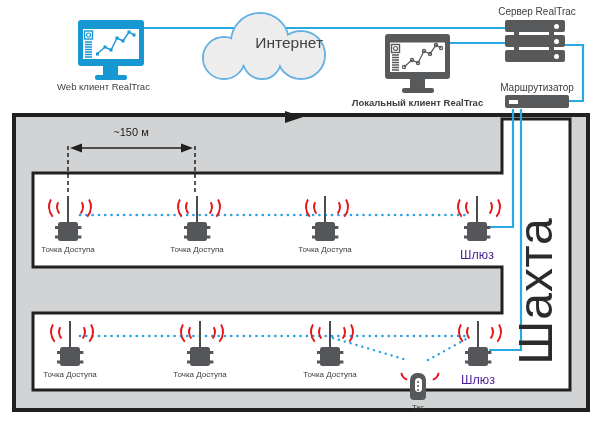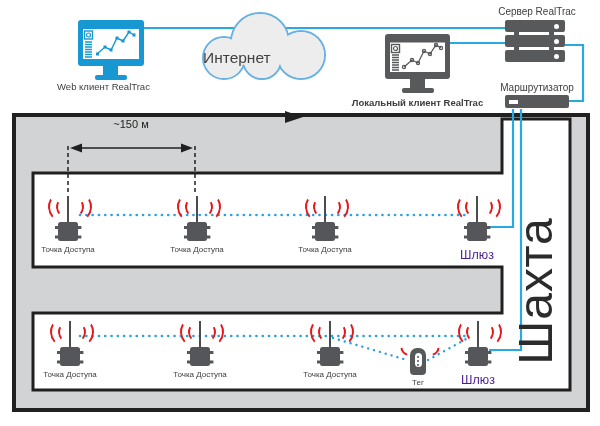--- a/index.html
+++ b/index.html
@@ -32,35 +32,35 @@
   .dev .a2{width:15px;height:21px;left:12px;top:3px;border-left-color:#e3191c;transform:rotate(-6deg);}
   .dev .a3{width:9px;height:13px;left:35px;top:7px;border-right-color:#e3191c;transform:rotate(6deg);}
   .dev .a4{width:15px;height:21px;left:37px;top:3px;border-right-color:#e3191c;transform:rotate(6deg);}
   .dev .box{position:absolute;left:22px;top:30px;width:20px;height:19px;background:#555659;border-radius:2.5px;}
   .dev .box::before{content:"";position:absolute;left:-2.6px;top:3.5px;width:3.2px;height:3.2px;background:#555659;
      box-shadow:0 9.5px 0 0 #555659, 22.4px 0 0 0 #555659, 22.4px 9.5px 0 0 #555659;}
   .dev .dlabel{position:absolute;top:53px;left:0;width:64px;font-size:8px;color:#3c3c3c;text-align:center;line-height:1.3;}
   .dev.gw .dlabel{font-size:12.5px;top:55px;color:#4c1d95;}
 
   
-  .tagdev{position:absolute;left:398px;top:342px;width:40px;height:48px;}
+  .tagdev{position:absolute;left:398px;top:367px;width:40px;height:48px;}
   .tagdev .body{position:absolute;left:12px;top:6px;width:16px;height:27px;background:#57585a;border-radius:7px 7px 4px 4px;}
   .tagdev .win{position:absolute;left:4.5px;top:5px;width:7px;height:14px;background:#fff;border-radius:3.5px;}
   .tagdev .dots{position:absolute;left:7px;top:8px;width:2px;height:2px;border-radius:50%;background:#57585a;
      box-shadow:0 4px 0 0 #57585a, 0 8px 0 0 #57585a;}
   .tagdev .arc{position:absolute;border:2.2px solid transparent;border-radius:50%;}
   .tagdev .m1{width:8px;height:10px;left:3px;top:0;border-left-color:#e3191c;transform:rotate(-40deg);}
   .tagdev .m2{width:8px;height:10px;left:29px;top:0;border-right-color:#e3191c;transform:rotate(40deg);}
   .tagdev .tlabel{position:absolute;top:36px;left:0;width:40px;text-align:center;font-size:8px;color:#3c3c3c;}
 
   .mine-name{position:absolute;left:426px;top:263px;width:220px;height:56px;line-height:56px;
      text-align:center;font-size:48px;font-weight:500;color:#2b2b2b;letter-spacing:1px;
      transform:rotate(-90deg);}
-  .internet{position:absolute;left:203px;top:49px;width:120px;text-align:left;font-size:15.5px;color:#414141;}
-  .dist{position:absolute;left:91px;top:118px;width:80px;text-align:center;font-size:11px;color:#222;}
+  .internet{position:absolute;left:203px;top:34px;width:120px;text-align:right;font-size:15.5px;color:#414141;}
+  .dist{position:absolute;left:91px;top:126px;width:80px;text-align:center;font-size:11px;color:#222;}
 </style>
 </head>
 <body>
 
 <div id="stage">
 
   <svg class="layer" viewBox="0 0 600 426">
     <rect x="14" y="115" width="574" height="295" fill="#d2d3d4" stroke="#202020" stroke-width="4"></rect>
     <path d="M33,173 L502,173 L502,119 L570,119 L570,390 L33,390 L33,313 L502,313 L502,267 L33,267 Z" fill="#ffffff" stroke="#202020" stroke-width="3"></path>
     <polygon points="285,111 285,123 303,117" fill="#202020"></polygon>

